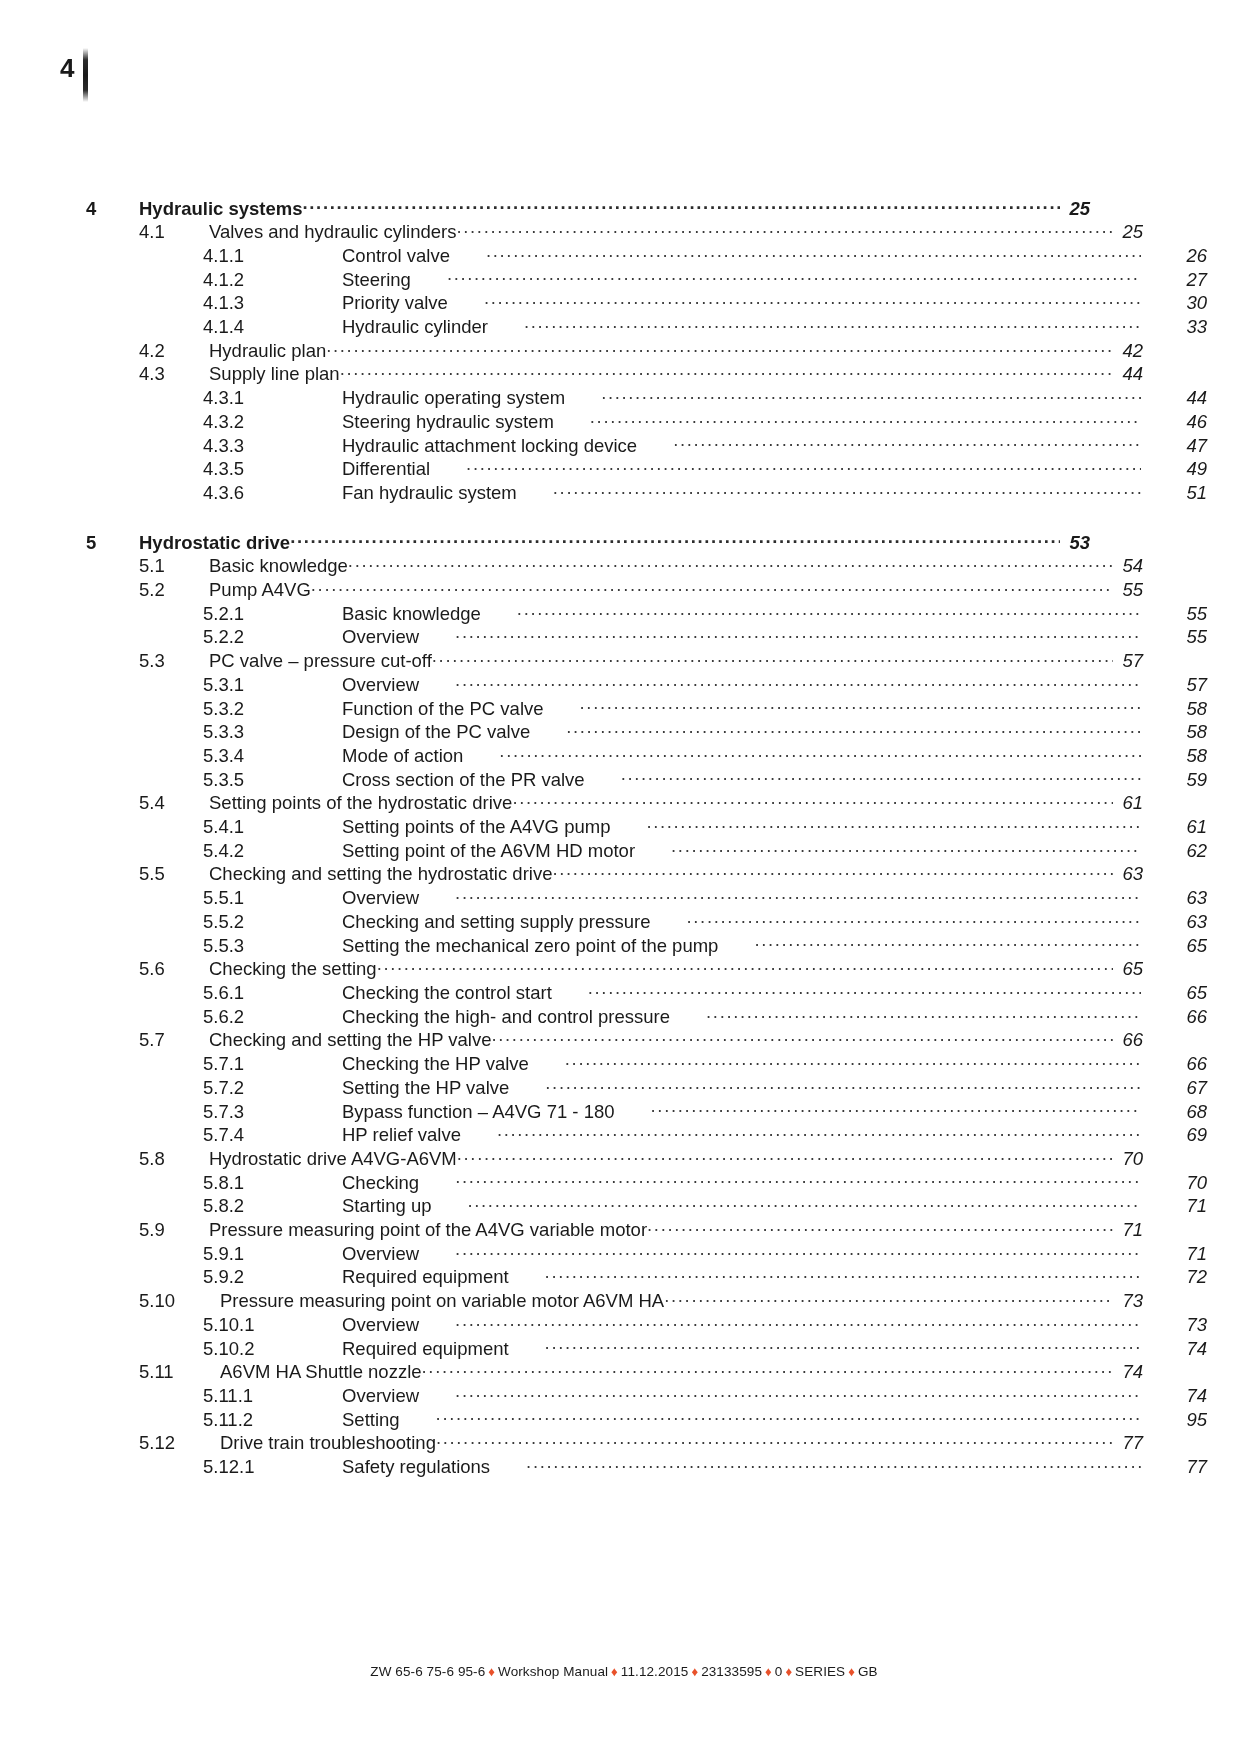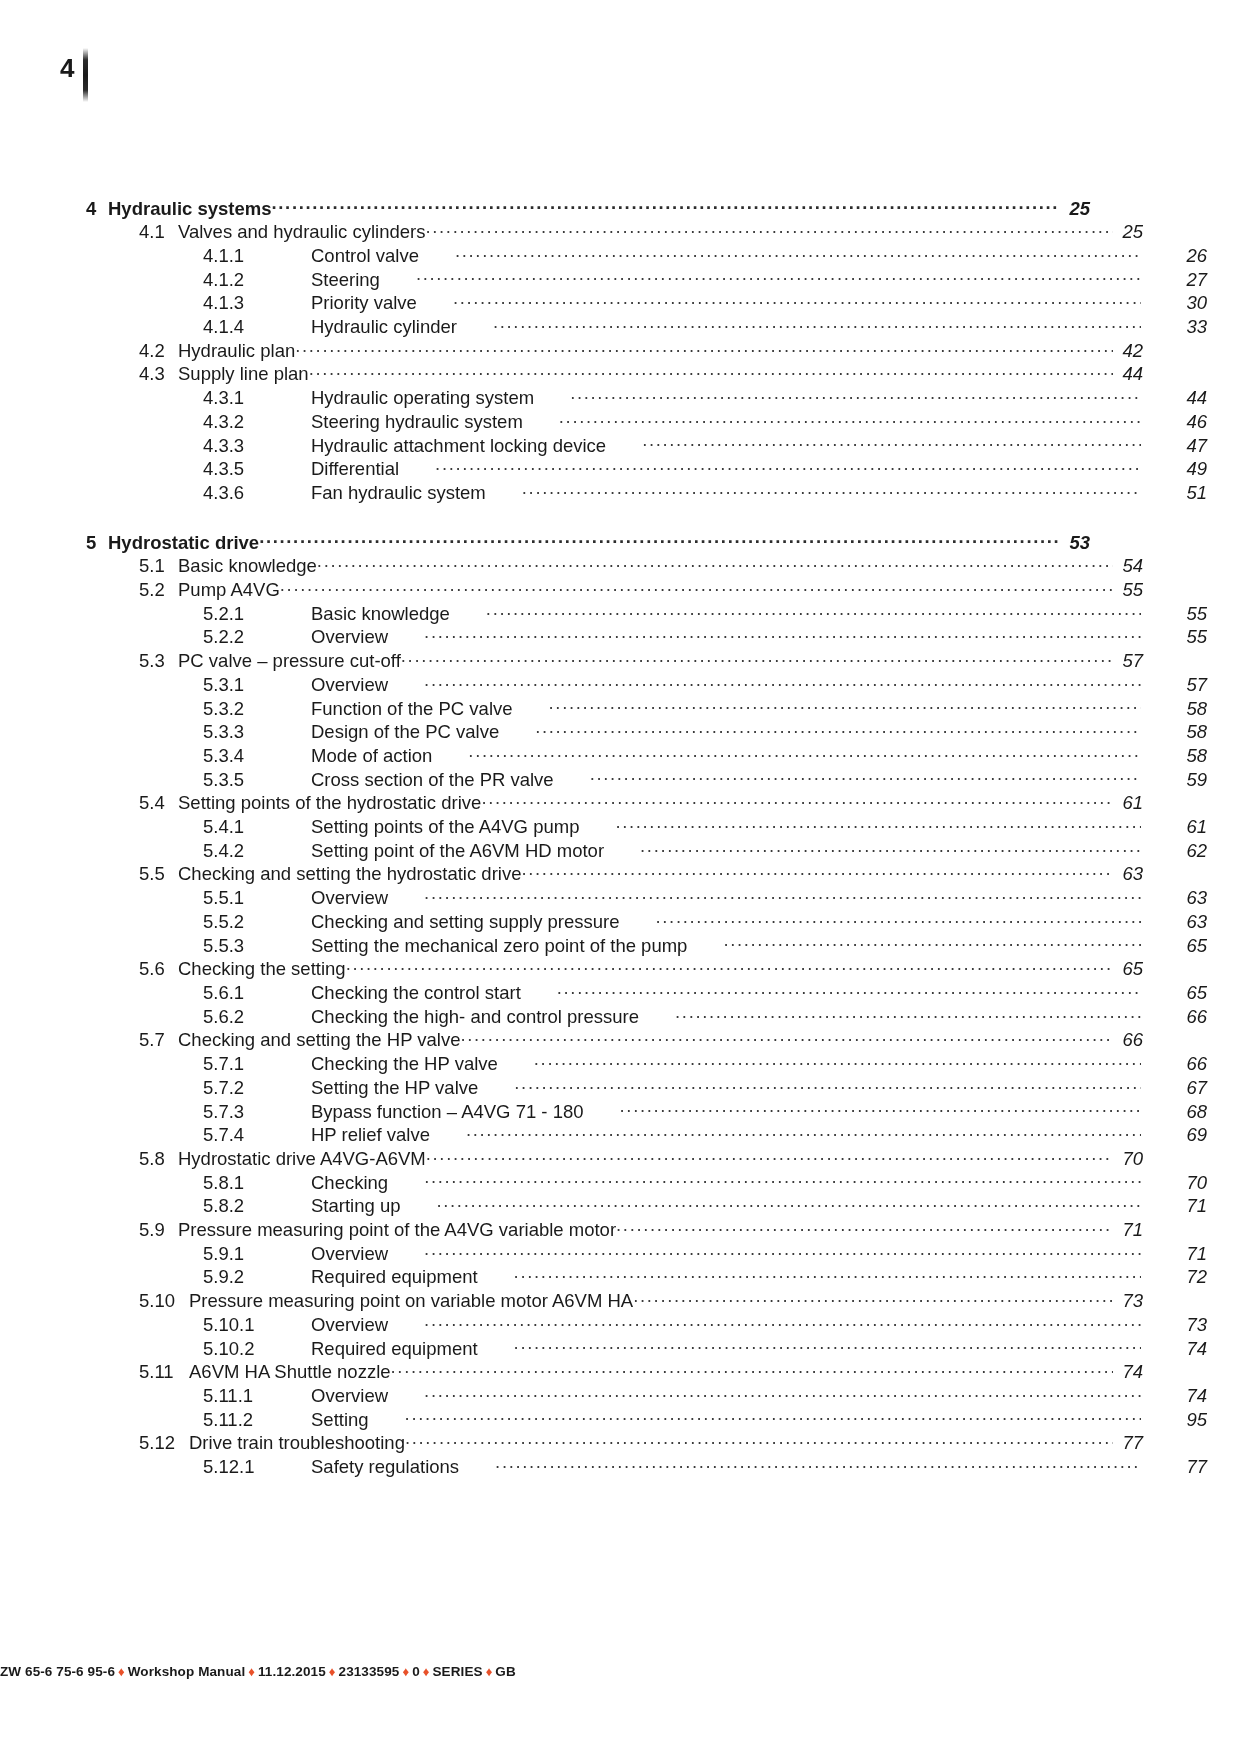--- a/index.html
+++ b/index.html
@@ -55,20 +55,21 @@
     line-height: 23.2px;
     font-size: 18.5px;
     white-space: nowrap;
   }
 
   .toc-row .num {
     flex: 0 0 auto;
   }
   .toc-row .label {
     flex: 0 0 auto;
+    margin-left: 31px;
   }
   .toc-row .leader {
     flex: 1 1 auto;
     overflow: hidden;
     min-width: 6px;
     position: relative;
     height: 1em;
   }
   .toc-row .leader::after {
     content: "........................................................................................................................................................................................................";
@@ -111,27 +112,27 @@
   .lvl3 .num { width: 72px; }
   .lvl3.tight .num { width: 72px; }
 
   .gap {
     height: 26px;
   }
 
   
   .footer {
     position: absolute;
-    left: 0;
+    left: 8px;
     right: 0;
     top: 1664px;
+    text-align: center;
     font-size: 13.5px;
     color: #1a1a1a;
     letter-spacing: 0.1px;
-    font-weight: bold;
   }
   .footer .sep {
     color: #e8512a;
     padding: 0 3px;
     font-size: 13px;
   }
   .footer .seg {
     white-space: nowrap;
   }
 </style>

